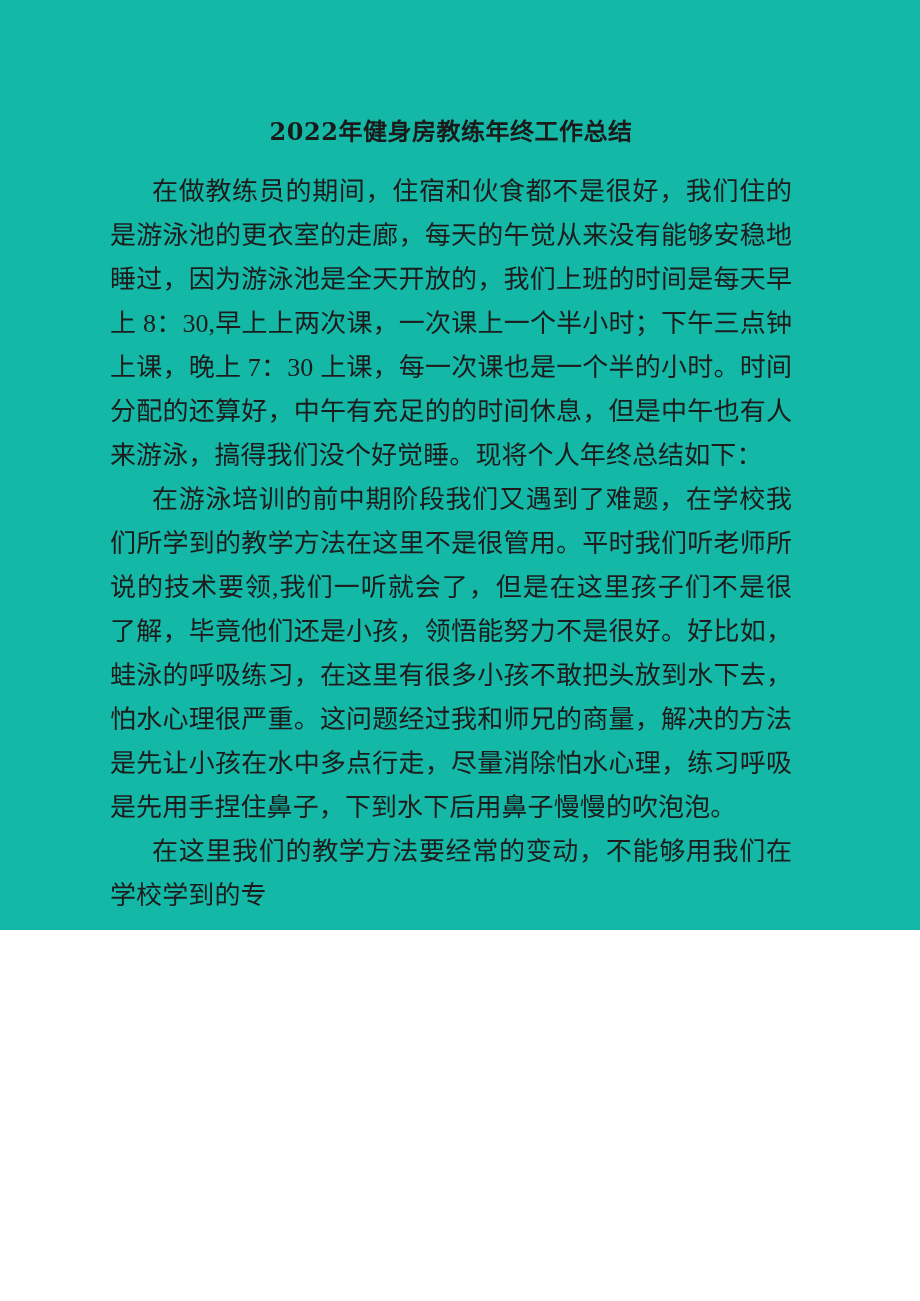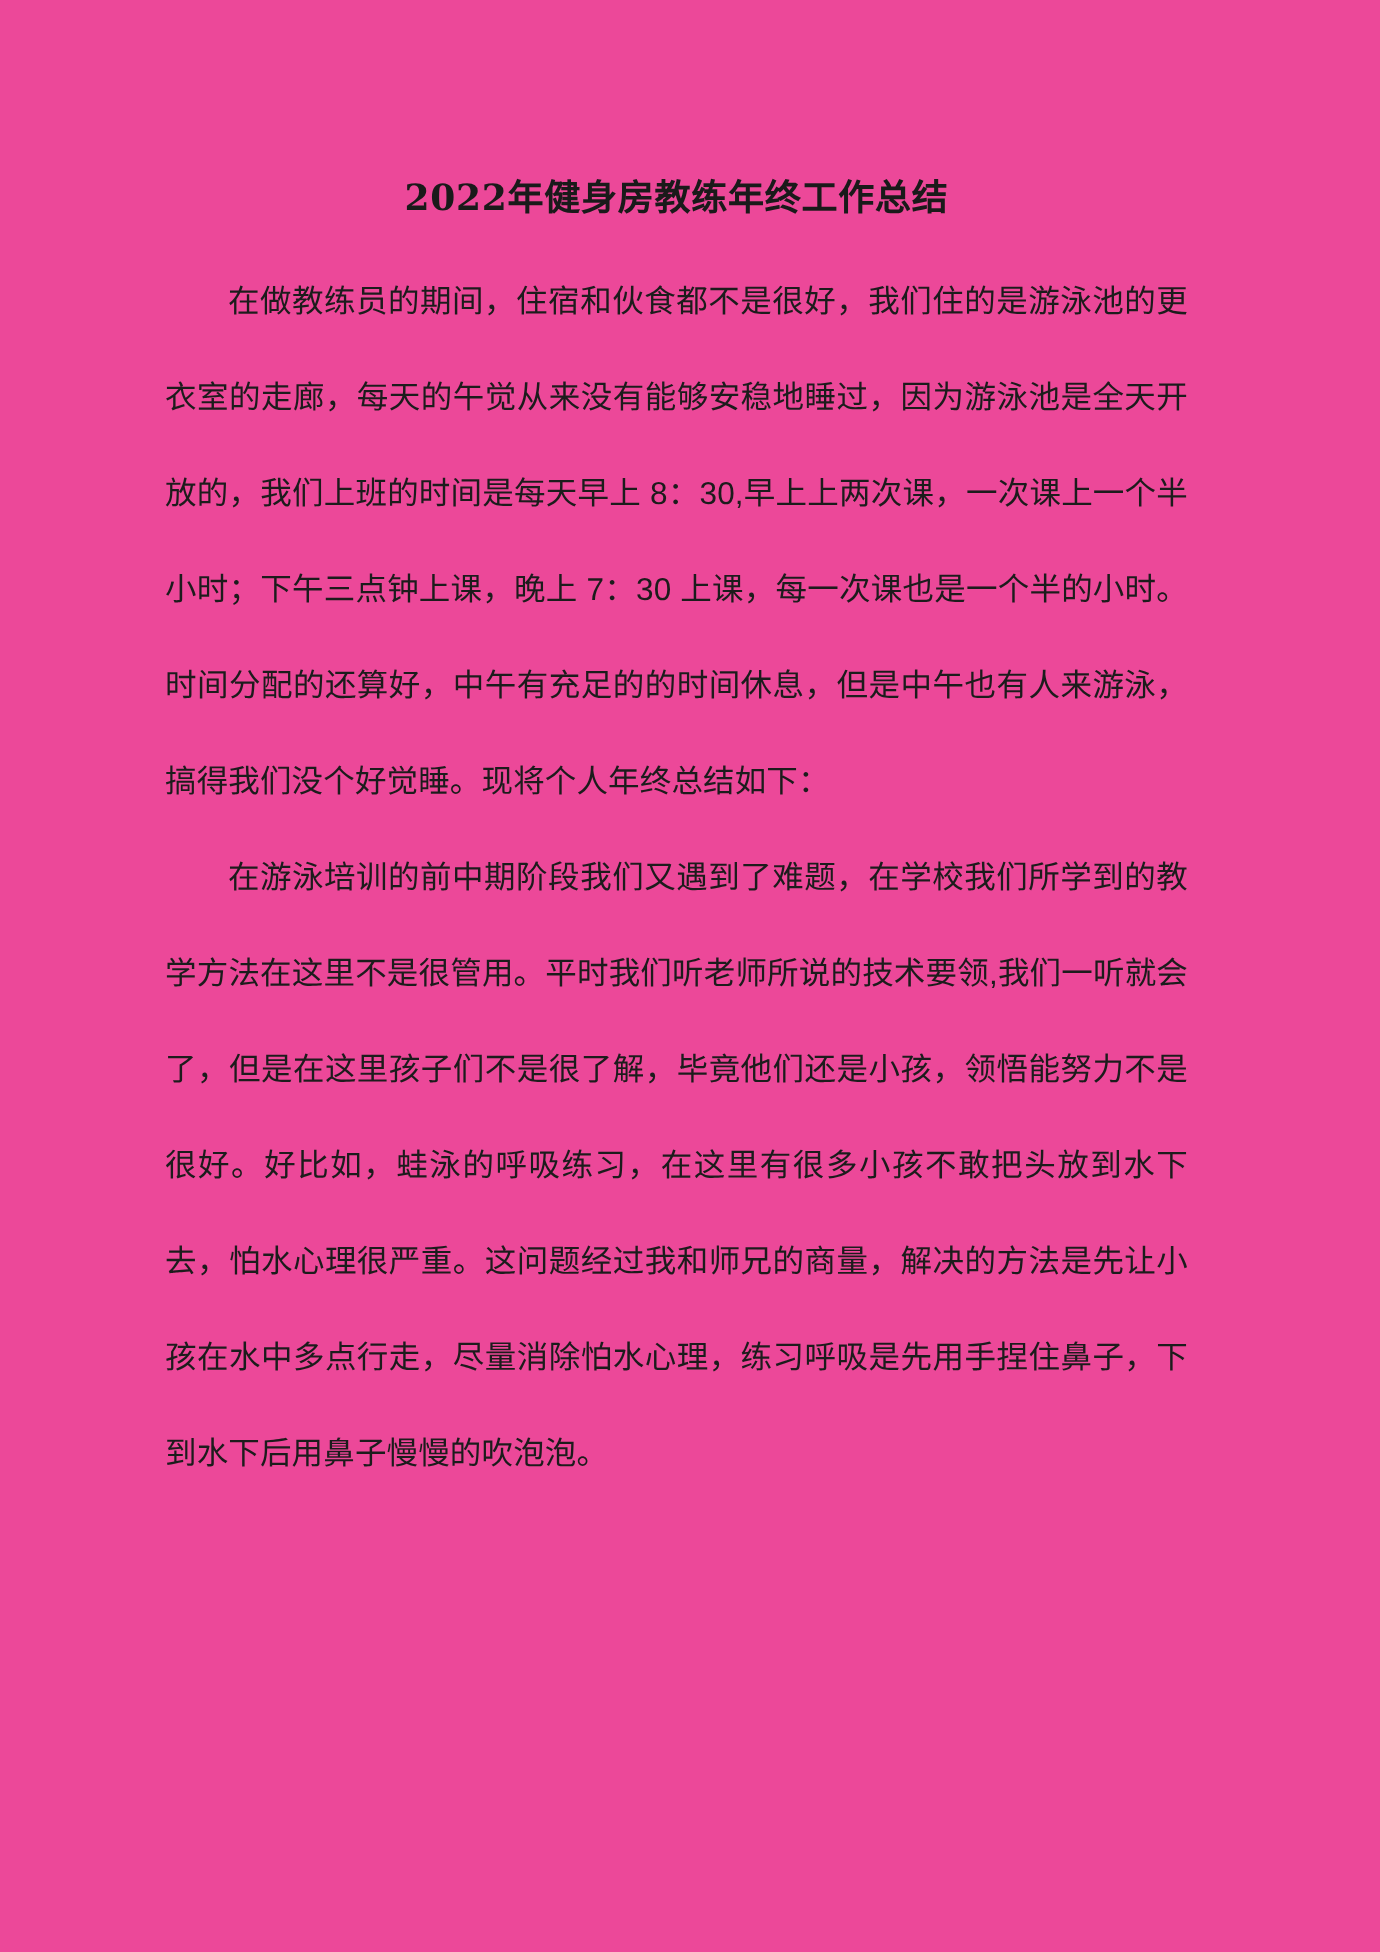--- a/index.html
+++ b/index.html
@@ -5,22 +5,22 @@
 <style>
   html, body {
     margin: 0;
     padding: 0;
     background: #ffffff;
   }
 
   .page {
     position: relative;
     width: 920px;
-    height: 1301px;
-    background: #ec4899;
+    height: 930px;
+    background: #14b8a6;
     overflow: hidden;
     box-sizing: border-box;
   }
 
   .doc-body {
     position: absolute;
     left: 110px;
     top: 0;
     width: 682px;
   }
@@ -32,23 +32,23 @@
     line-height: 48px;
     color: #1a1a1a;
     text-align: center;
     margin: 0;
     padding-top: 108px;
     letter-spacing: 0.5px;
     white-space: nowrap;
   }
 
   .doc-para {
-    font-family: Liberation Sans, sans-serif;
-    font-size: 21px;
-    line-height: 64px;
+    font-family: Liberation Serif, serif;
+    font-size: 26px;
+    line-height: 44px;
     color: #1c1c1c;
     margin: 0;
     text-align: justify;
     text-justify: inter-character;
     text-indent: 42px;
     word-break: break-all;
     letter-spacing: 0.1px;
   }
 
   .doc-para.first-para {
@@ -66,15 +66,16 @@
 <div class="page">
   <div class="doc-body">
 
     <h1 class="doc-title">2022年健身房教练年终工作总结</h1>
 
     <p class="doc-para first-para">在做教练员的期间，住宿和伙食都不是很好，我们住的是游泳池的更衣室的走廊，每天的午觉从来没有能够安稳地睡过，因为游泳池是全天开放的，我们上班的时间是每天早上 8：30,早上上两次课，一次课上一个半小时；下午三点钟上课，晚上 7：30 上课，每一次课也是一个半的小时。时间分配的还算好，中午有充足的的时间休息，但是中午也有人来游泳，搞得我们没个好觉睡。现将个人年终总结如下：</p>
 
 
     <p class="doc-para">在游泳培训的前中期阶段我们又遇到了难题，在学校我们所学到的教学方法在这里不是很管用。平时我们听老师所说的技术要领,我们一听就会了，但是在这里孩子们不是很了解，毕竟他们还是小孩，领悟能努力不是很好。好比如，蛙泳的呼吸练习，在这里有很多小孩不敢把头放到水下去，怕水心理很严重。这问题经过我和师兄的商量，解决的方法是先让小孩在水中多点行走，尽量消除怕水心理，练习呼吸是先用手捏住鼻子，下到水下后用鼻子慢慢的吹泡泡。</p>
 
+    <p class="doc-para">在这里我们的教学方法要经常的变动，不能够用我们在学校学到的专</p>
 
   </div>
 </div>
 
 </body></html>

